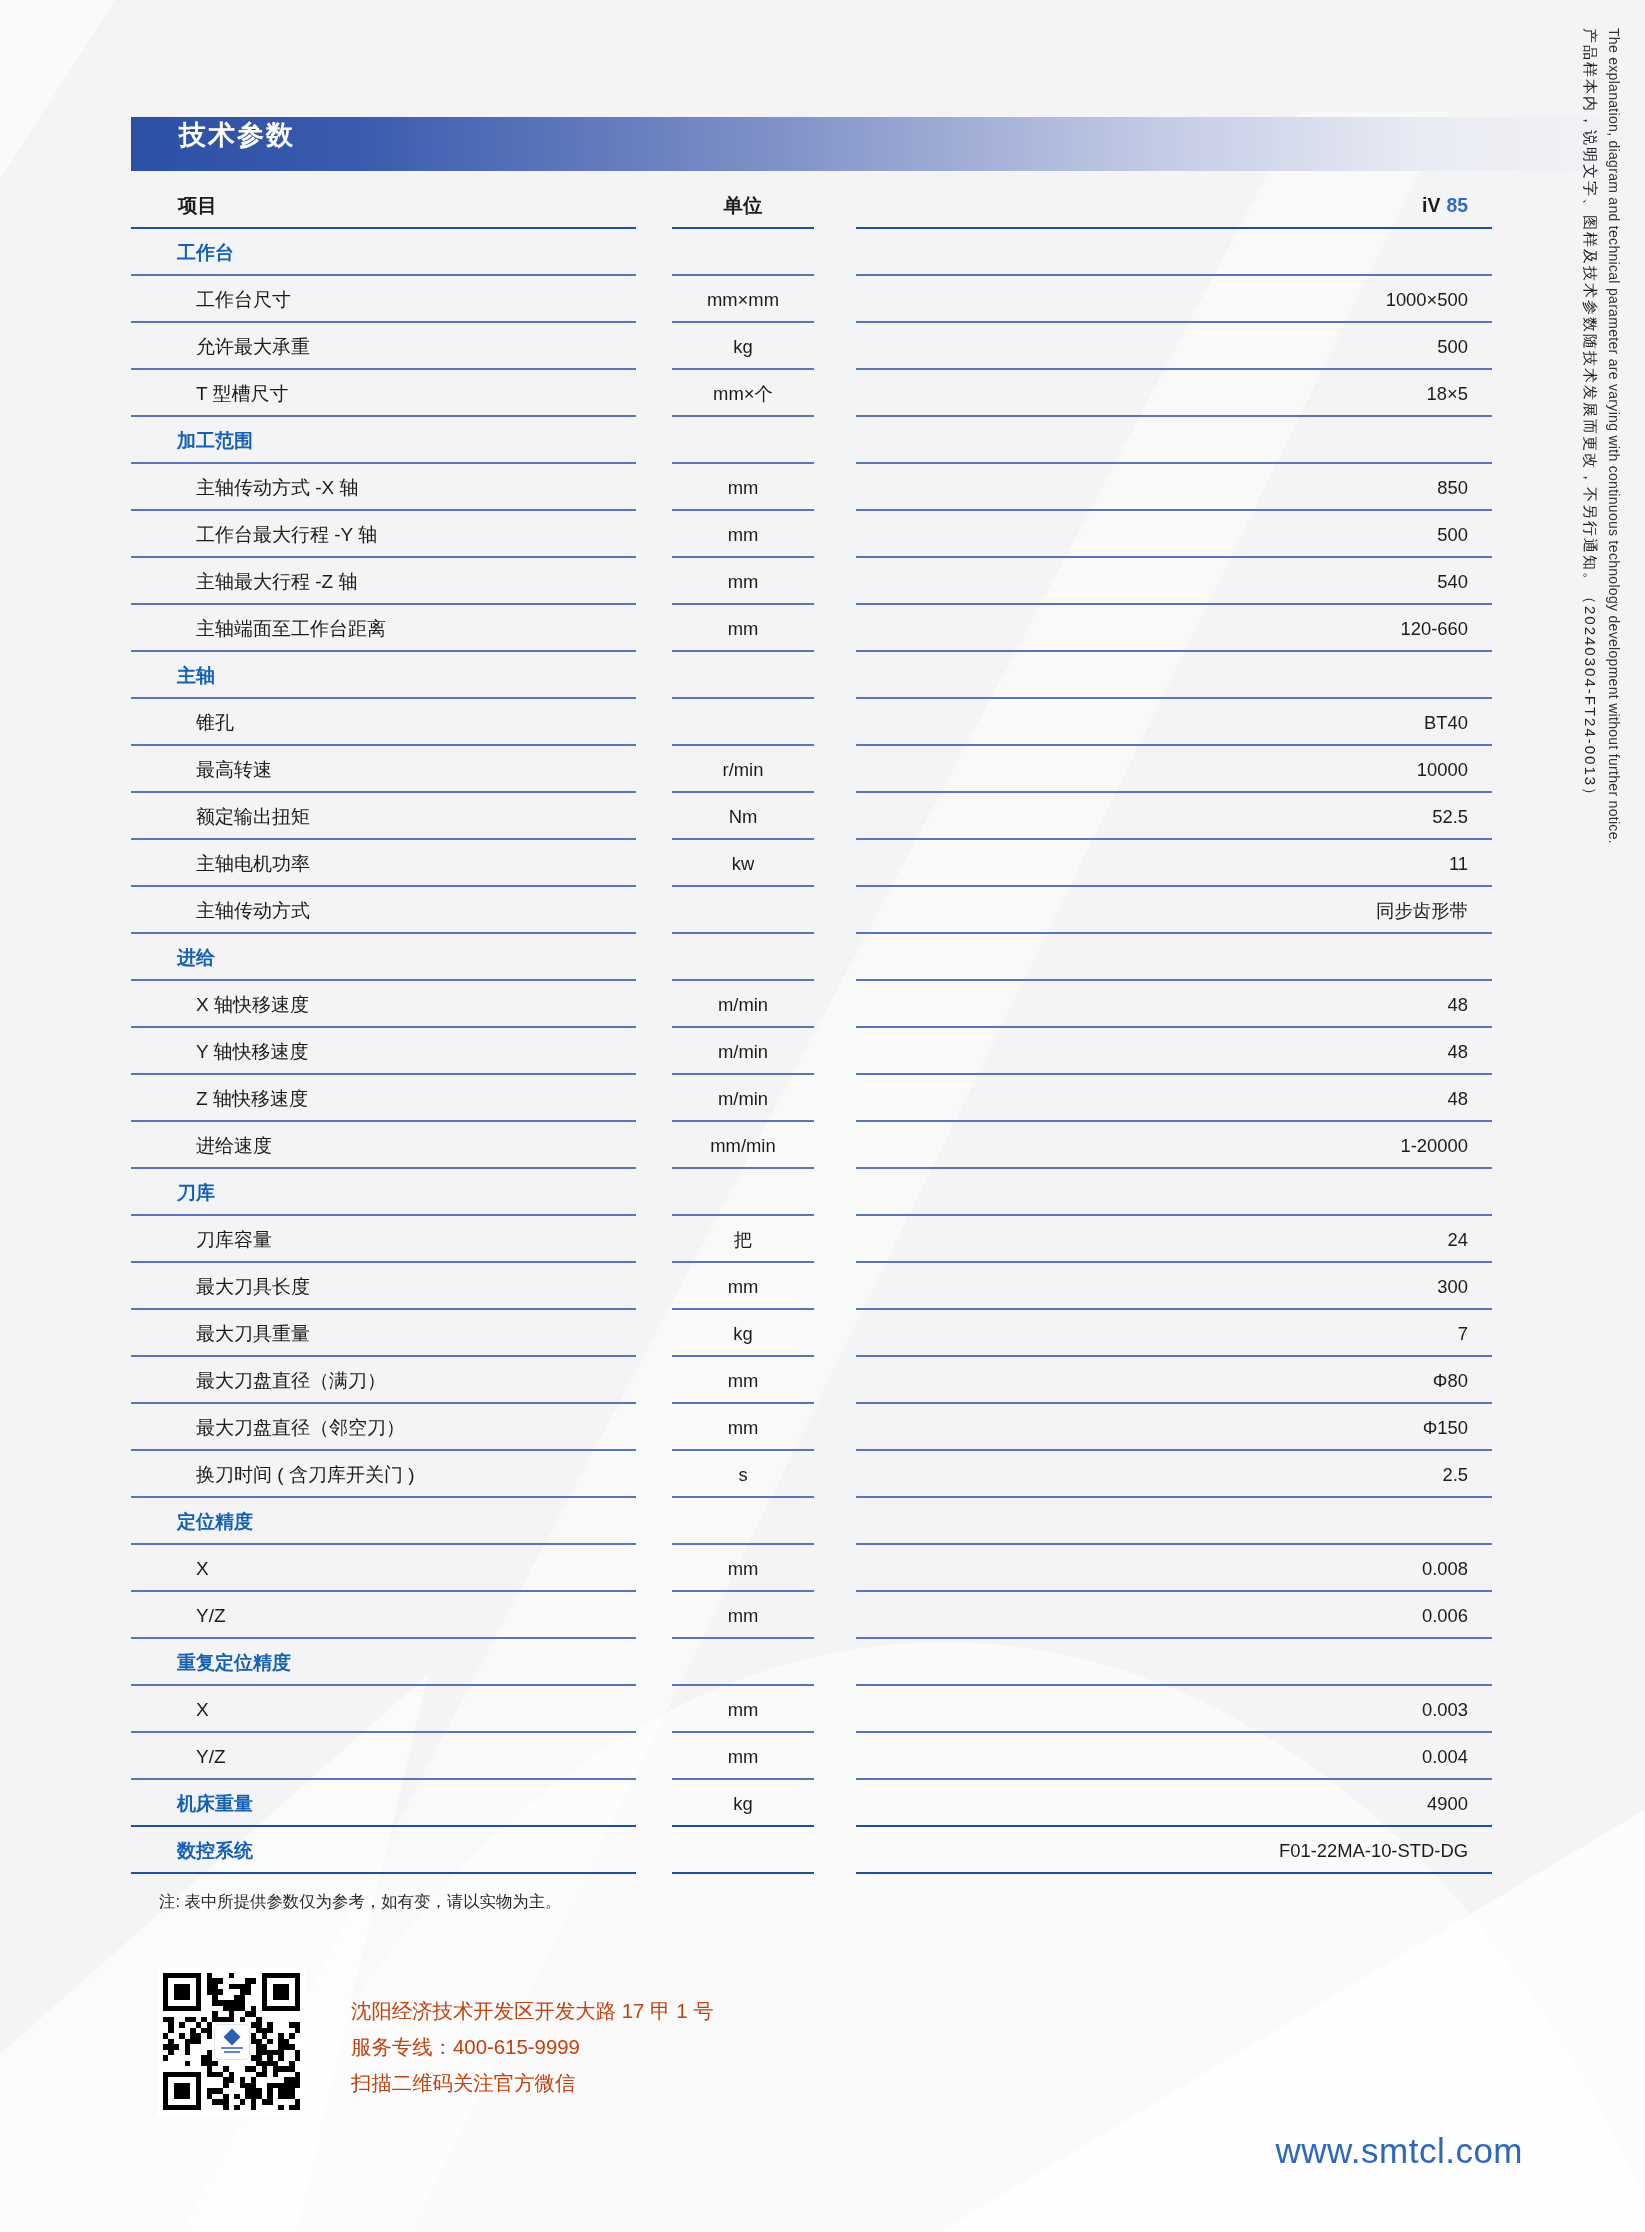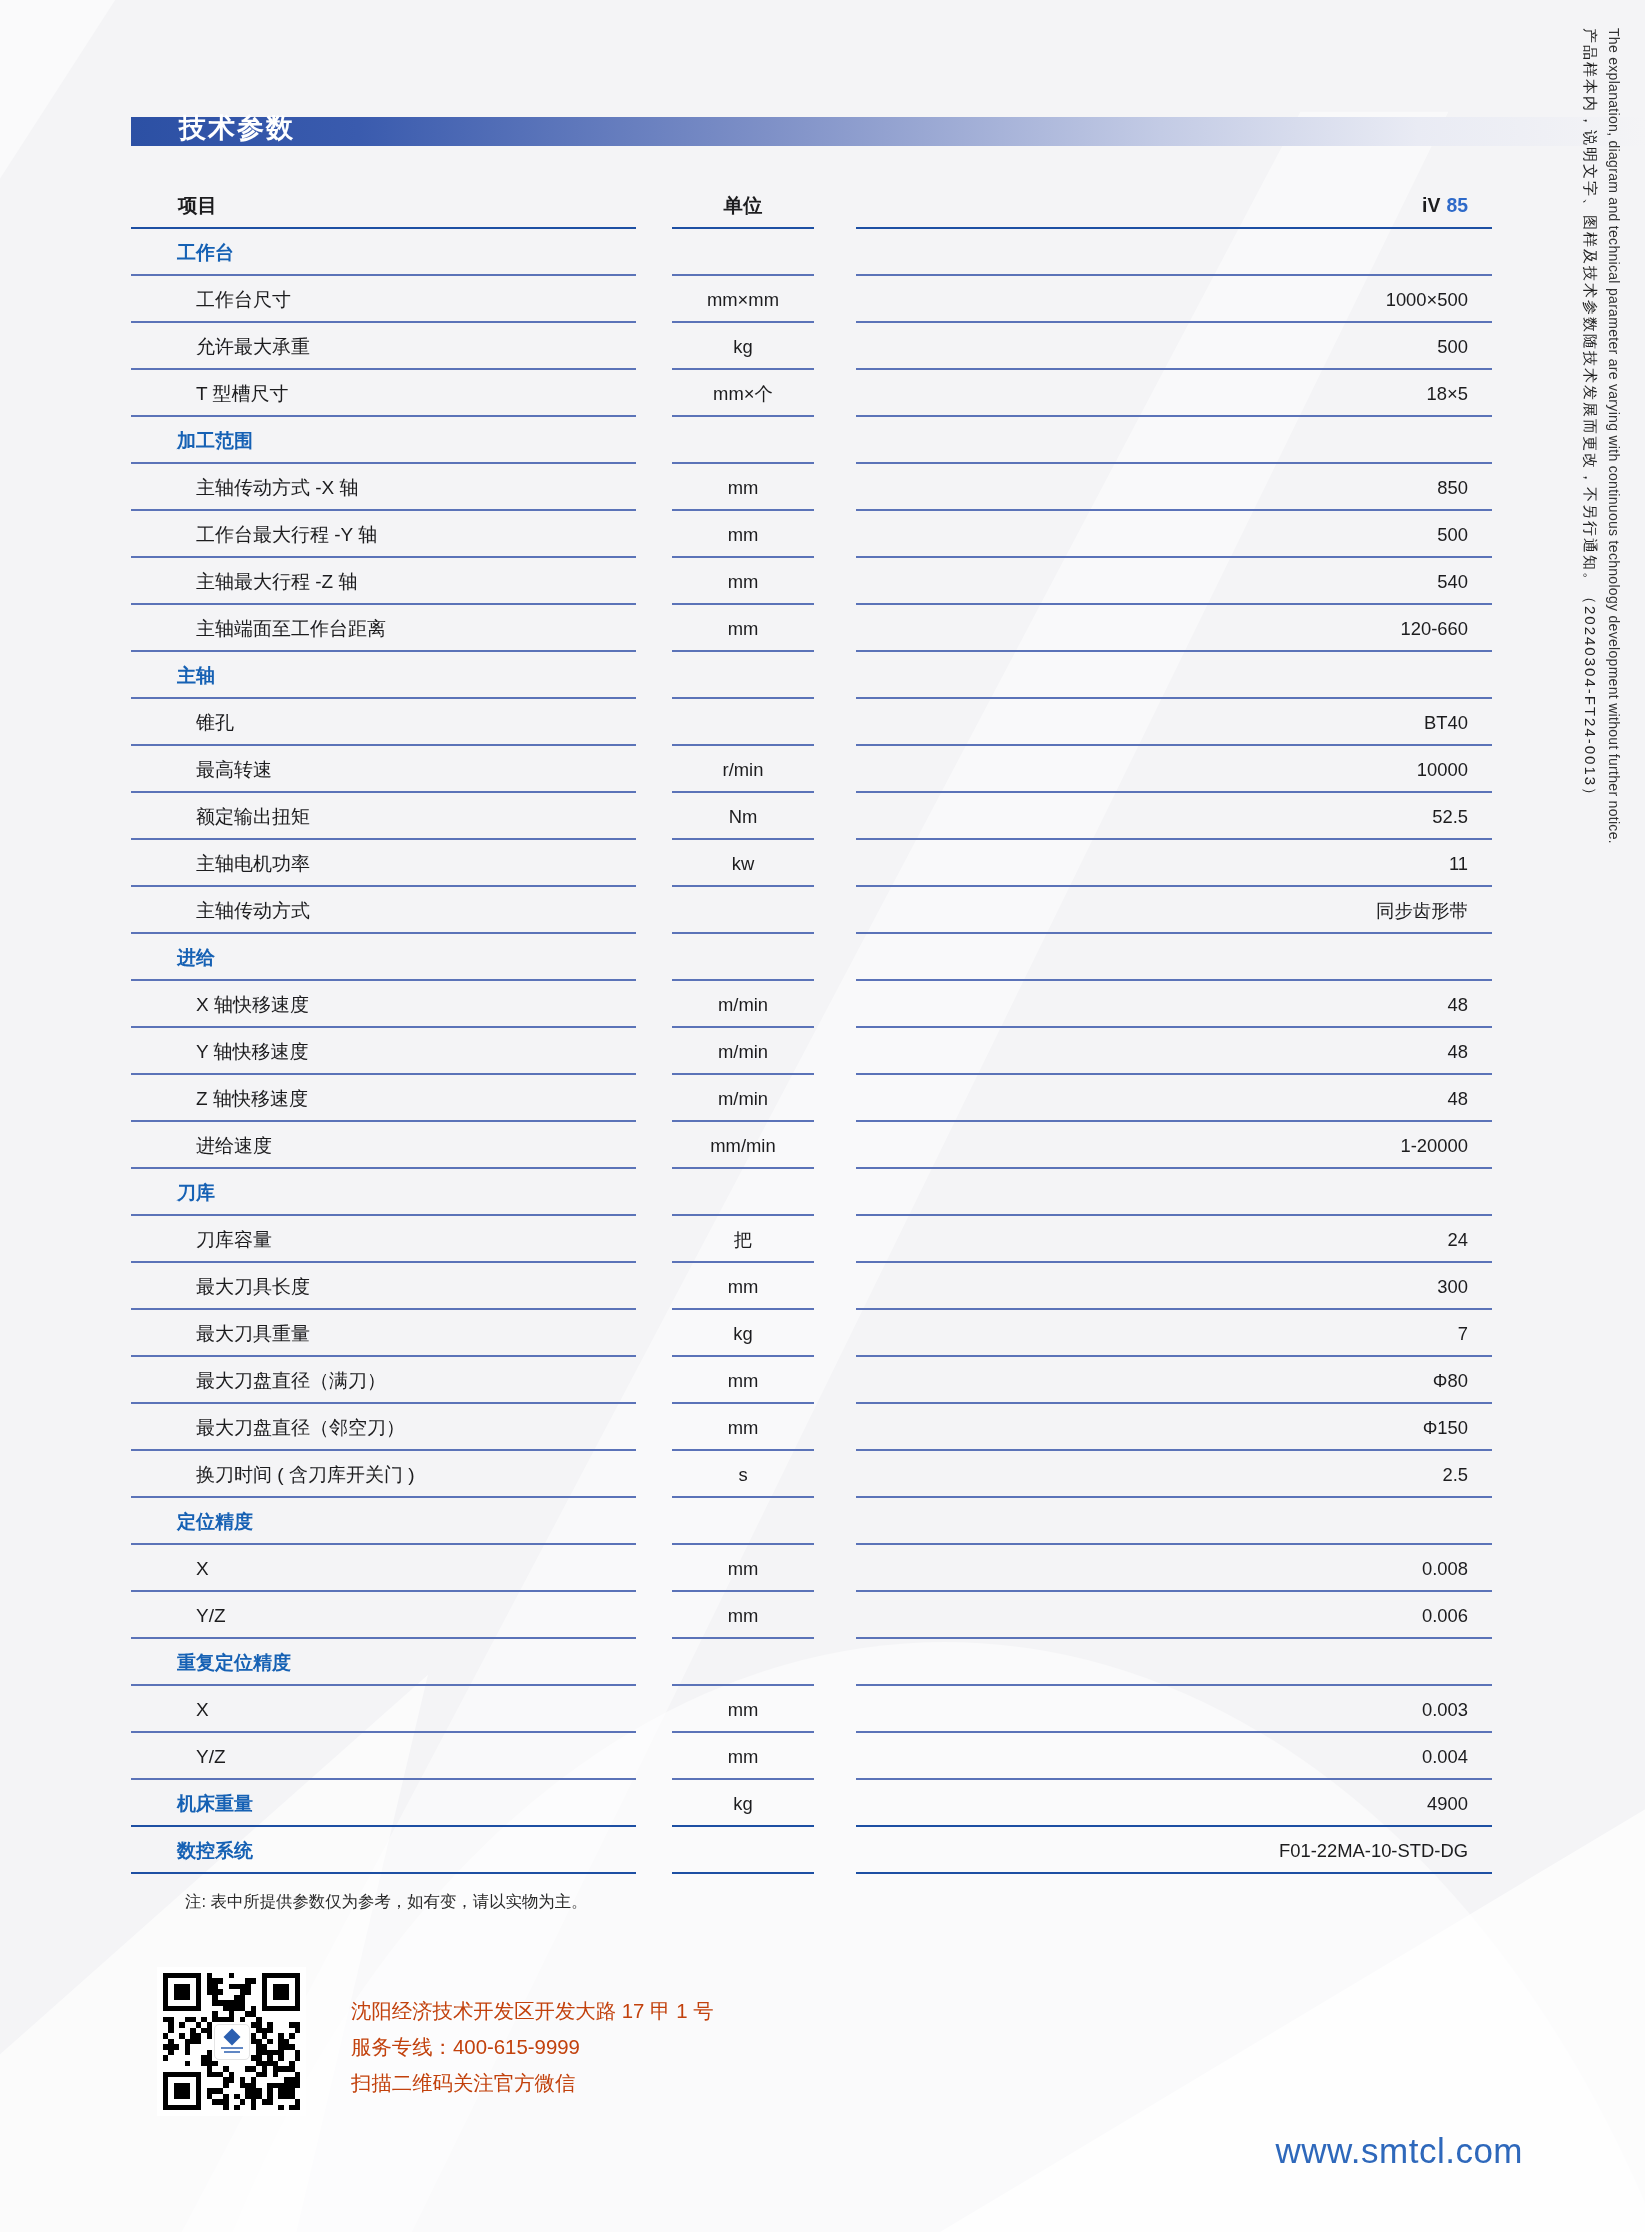--- a/index.html
+++ b/index.html
@@ -12,41 +12,41 @@
   
   .bg-shape{position:absolute;inset:0;pointer-events:none;}
   .bg-band1{background:#fff;opacity:.45;clip-path:polygon(79% 5%,88% 5%,25% 100%,11% 100%);}
   .bg-band2{background:#fff;opacity:.6;clip-path:polygon(0 92%,26% 75%,18% 100%,0 100%);}
   .bg-band3{background:#fff;opacity:.7;clip-path:polygon(100% 81%,100% 100%,57% 100%);}
   .bg-corner{background:#fff;opacity:.5;clip-path:polygon(0 0,7% 0,0 8%);}
   .bg-dome{position:absolute;left:119px;top:1642px;width:1652px;height:2388px;
     background:#fff;opacity:.5;border-radius:50%;pointer-events:none;}
   
   .header-bar{
-    position:absolute;left:131px;top:117px;width:1514px;height:29px;
+    position:absolute;left:131px;top:117px;width:1514px;height:54px;
     background:linear-gradient(90deg,var(--header-grad-start,#2c50a4) 0%,#3a5bae 15%,#7e90c7 42%,#c3cbe5 68%,#e9ebf4 85%,var(--bg,#f4f4f6) 100%);
-    display:flex;align-items:flex-end;
+    display:flex;align-items:flex-start;
   }
   .page-title{color:#fff;font-weight:bold;font-size:27px;padding-left:48px;letter-spacing:2px;}
   
   .spec-table{position:absolute;left:131px;top:182px;width:1361px;}
   .trow{display:flex;height:47px;text-align:right;}
   .cell{display:flex;align-items:center;padding-top:2px;box-sizing:border-box;
     border-bottom:2px solid var(--line,#5b73b8);font-size:19px;}
   .c1{width:505px;padding-left:65px;}
   .g1{width:36px;}.g2{width:42px;}
   .c2{width:142px;justify-content:center;font-size:18.4px;}
   .c3{flex:1;justify-content:flex-end;padding-right:24px;font-size:18.4px;}
   .dark{border-bottom:2.5px solid var(--accent-dark,#1d4fa3);}
   .sec{padding-left:46px;color:var(--section-blue,#1661b4);font-weight:bold;}
   .header-row .cell{font-weight:bold;font-size:19.4px;}
   .header-row .c1{padding-left:47px;}
   .model-num{color:var(--model-blue,#2e6ac9);margin-left:6px;}
   
-  .note{position:absolute;left:159px;top:1891px;font-size:16.4px;color:#2a2a2a;margin-left:26px;}
+  .note{position:absolute;left:159px;top:1891px;font-size:16.4px;color:#2a2a2a;}
   
   .qr-box{position:absolute;left:157px;top:1967px;width:137px;height:137px;background:#fff;padding:6px;}
   .qr-box svg{display:block;}
   .qr-logo{position:absolute;left:50%;top:50%;transform:translate(-50%,-50%);
     width:34px;height:34px;background:#fff;border:1px solid #e4e4e4;border-radius:5px;
     display:flex;flex-direction:column;align-items:center;justify-content:center;gap:2px;}
   .qr-diamond{width:12px;height:12px;background:#2b5fb0;transform:rotate(45deg);margin-bottom:2px;}
   .qr-line{height:2px;background:#2b5fb0;opacity:.75;}
   .contact-lines{position:absolute;left:351px;top:1993px;font-size:20.4px;color:#c2410c;}
   .contact-lines div{height:36px;display:flex;align-items:center;}

